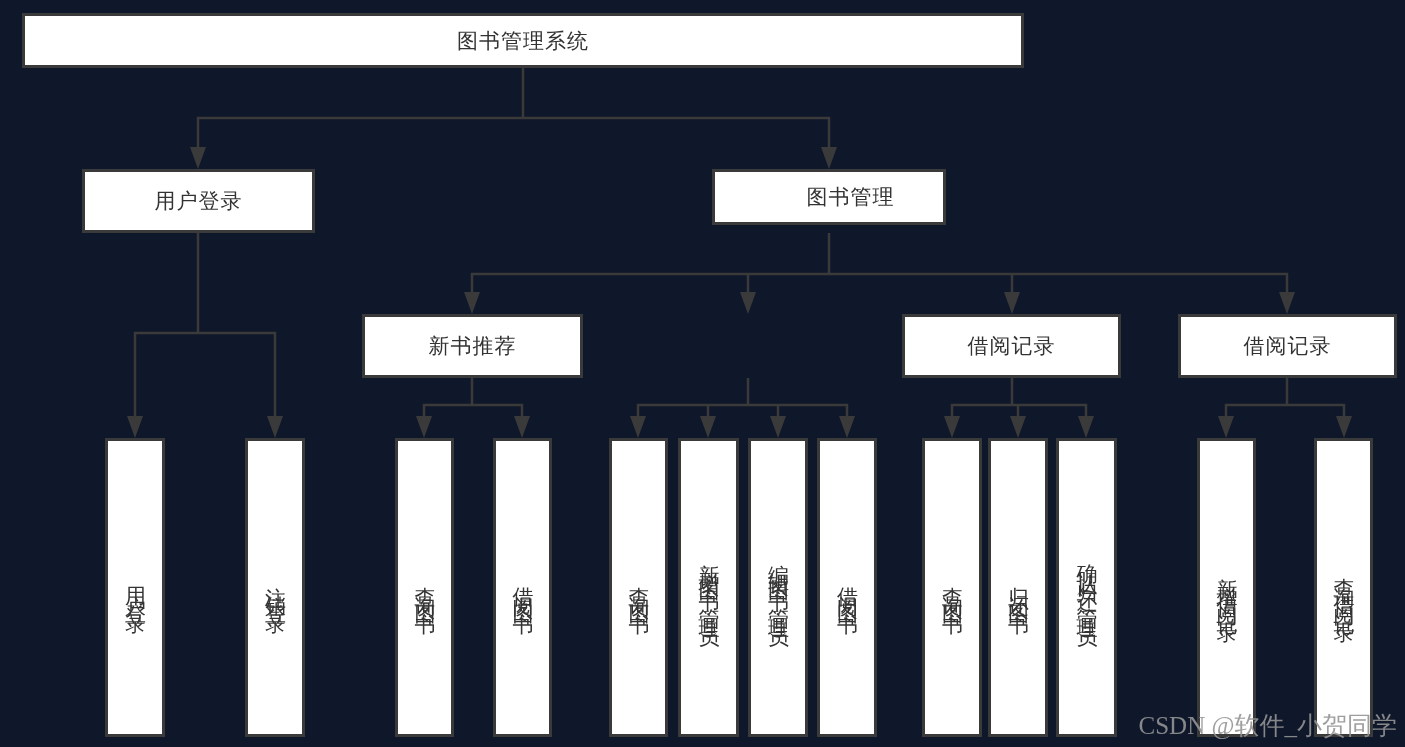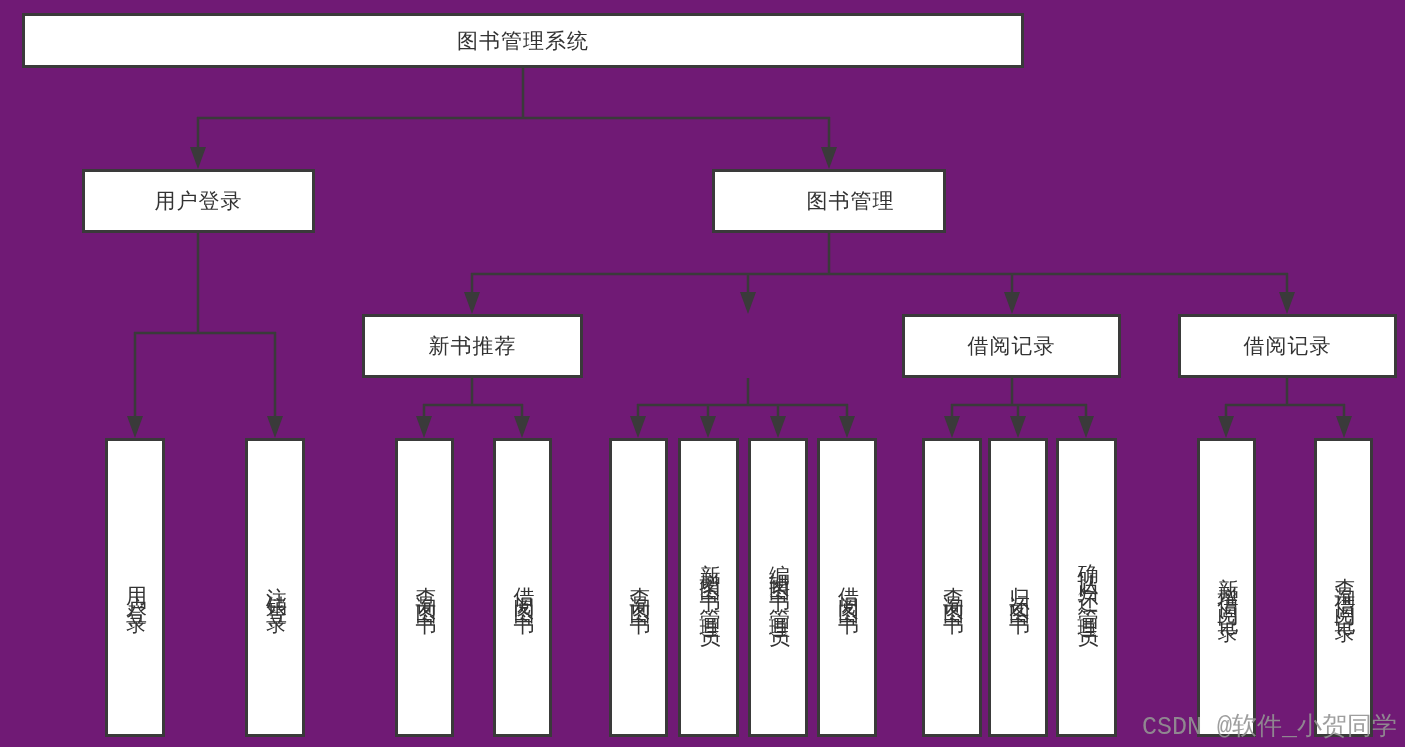--- a/index.html
+++ b/index.html
@@ -1,22 +1,22 @@
 <!DOCTYPE html>
 <html><head>
 <meta charset="utf-8">
 <style>
   html, body { margin: 0; padding: 0; background: #ffffff; }
   .canvas {
     position: relative;
     width: 1405px;
     height: 747px;
-    background: #701a75;
+    background: #0f172a;
     overflow: hidden;
-    font-family: Liberation Mono, monospace;
+    font-family: Liberation Serif, serif;
     color: #333333;
   }
   .connectors {
     position: absolute;
     left: 0; top: 0;
     width: 1405px; height: 747px;
   }
   .node {
     position: absolute;
     box-sizing: border-box;
@@ -98,21 +98,21 @@
     </g>
   </svg>
 
   <div class="node hnode" style="left:22px; top:13px; width:1002px; height:55px;">
     <span>图书管理系统</span>
   </div>
 
   <div class="node hnode" style="left:82px; top:169px; width:233px; height:64px;">
     <span>用户登录</span>
   </div>
-  <div class="node hnode" style="left:712px; top:169px; width:234px; height:64px;padding-left:43px;">
+  <div class="node hnode" style="left:712px; top:169px; width:234px; height:56px;padding-left:43px;">
     <span>图书管理</span>
   </div>
 
   <div class="node hnode" style="left:362px; top:314px; width:221px; height:64px;">
     <span>新书推荐</span>
   </div>
   <div class="node hnode" style="left:902px; top:314px; width:219px; height:64px;">
     <span>借阅记录</span>
   </div>
   <div class="node hnode" style="left:1178px; top:314px; width:219px; height:64px;">

